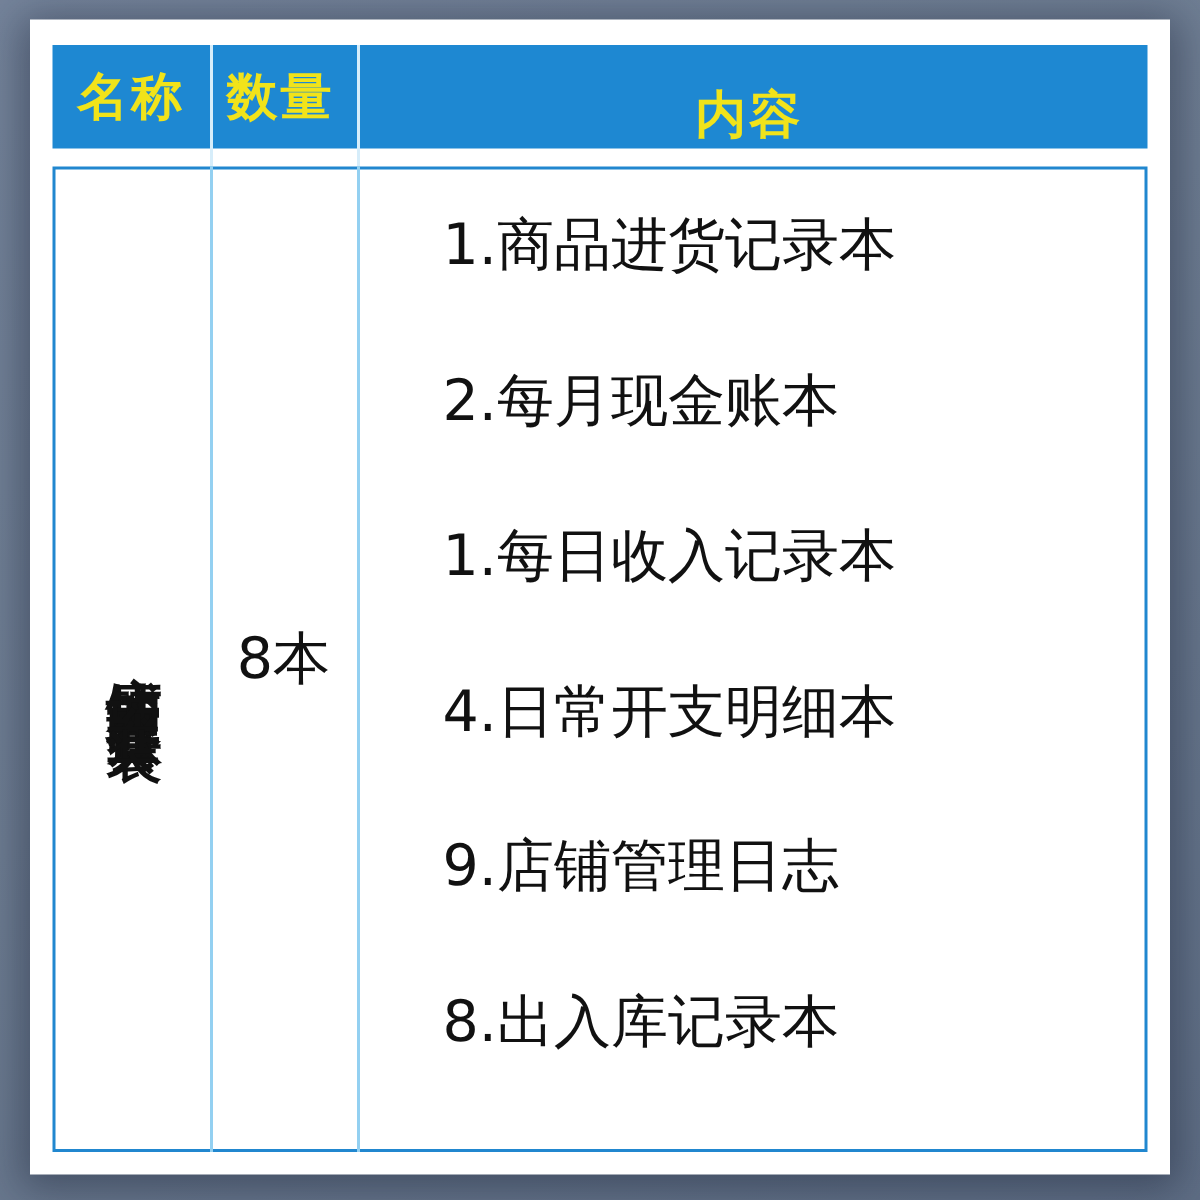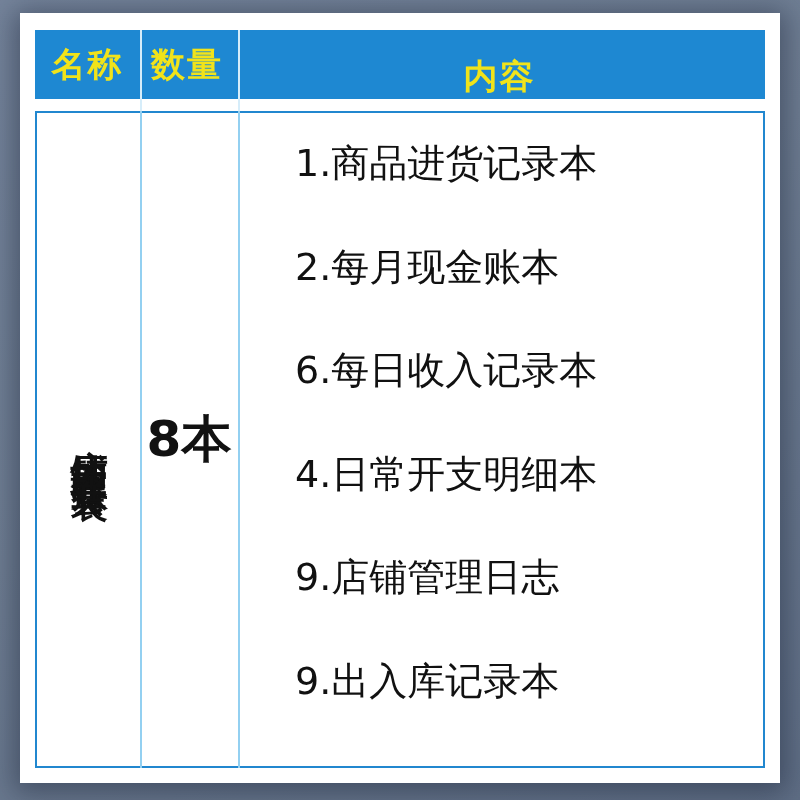--- a/index.html
+++ b/index.html
@@ -71,23 +71,22 @@
     font-weight: bold;
     color: #111111;
     letter-spacing: 5px;
     line-height: 1.1;
   }
   .qty-cell {
     width: 98px;
     display: flex;
     align-items: center;
     justify-content: center;
-    font-size: 50px;
+    font-size: 38px;
     color: #111111;
-    font-weight: bold;
   }
   .content-cell {
     flex: 1;
     display: flex;
     flex-direction: column;
     justify-content: space-between;
     padding: 31px 10px 64px 57px;
   }
   .content-item {
     font-size: 38px;
@@ -123,24 +122,24 @@
     <div class="tbody">
       <div class="cell name-cell">
         <div class="vertical-text">店铺管理台账套装</div>
       </div>
       <div class="cell qty-cell">
         <span>8本</span>
       </div>
       <div class="cell content-cell">
         <div class="content-item">1.商品进货记录本</div>
         <div class="content-item">2.每月现金账本</div>
-        <div class="content-item">6.每日收入记录本</div>
+        <div class="content-item">1.每日收入记录本</div>
         <div class="content-item">4.日常开支明细本</div>
         <div class="content-item">9.店铺管理日志</div>
-        <div class="content-item">9.出入库记录本</div>
+        <div class="content-item">8.出入库记录本</div>
       </div>
     </div>
 
     <div class="vline vline-1"></div>
     <div class="vline vline-2"></div>
 
   </div>
 </div>
 
 </body></html>

